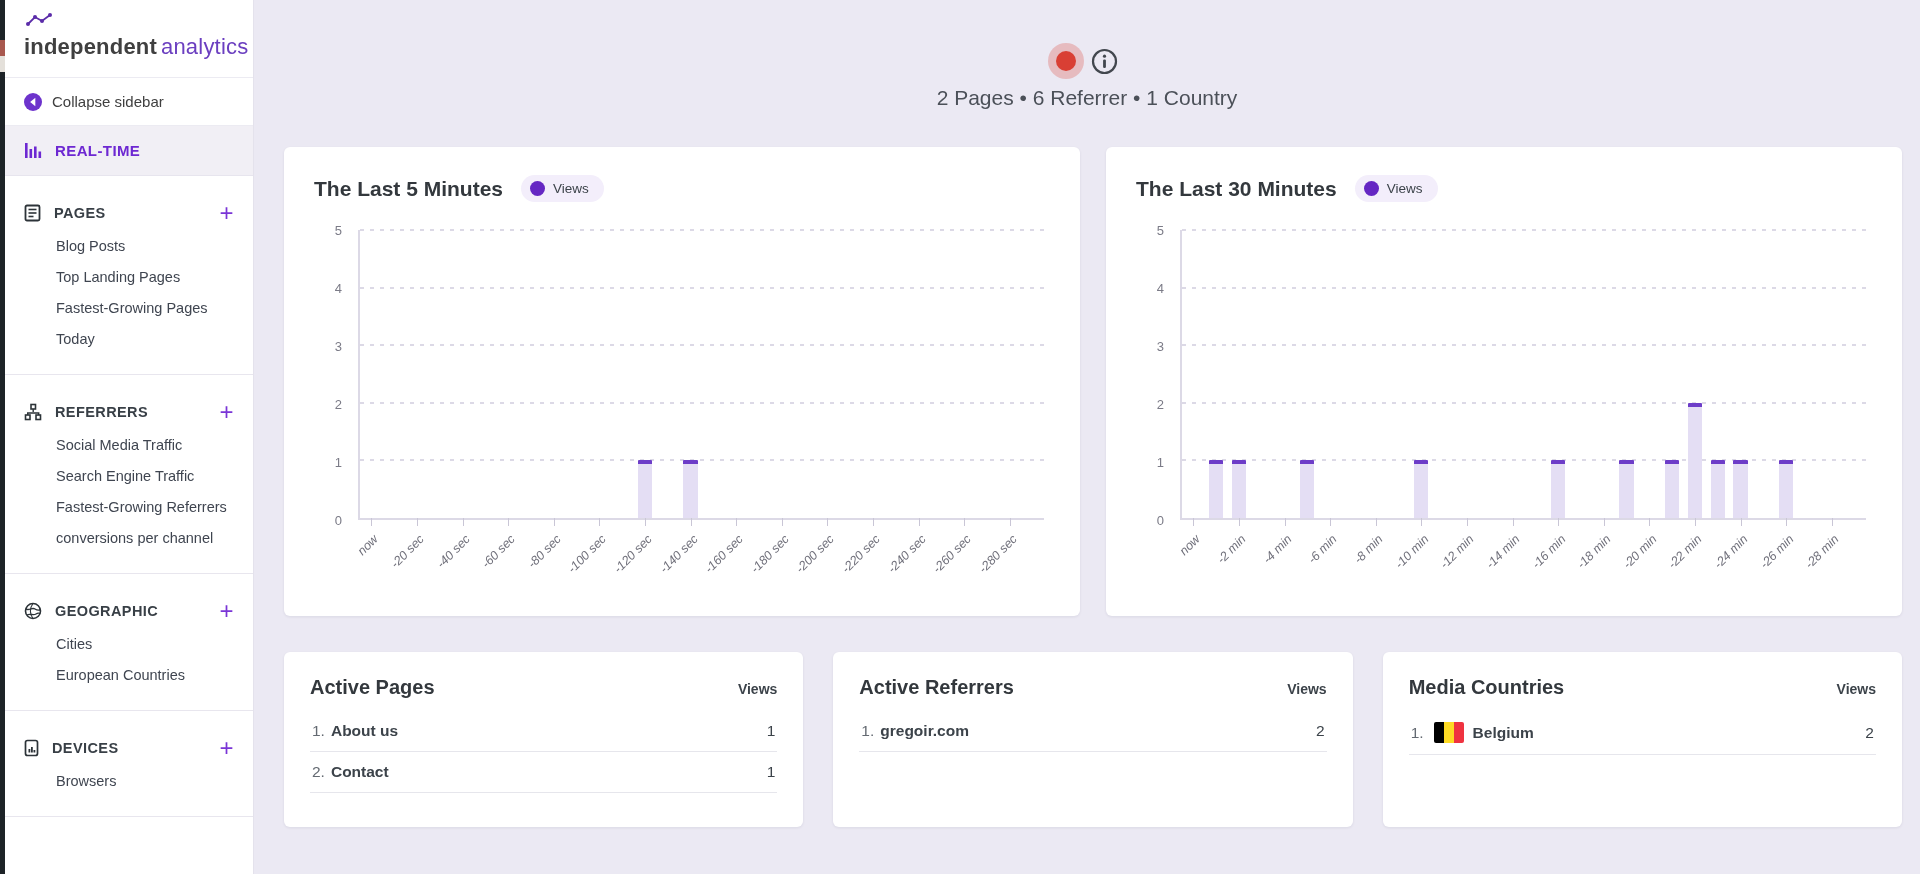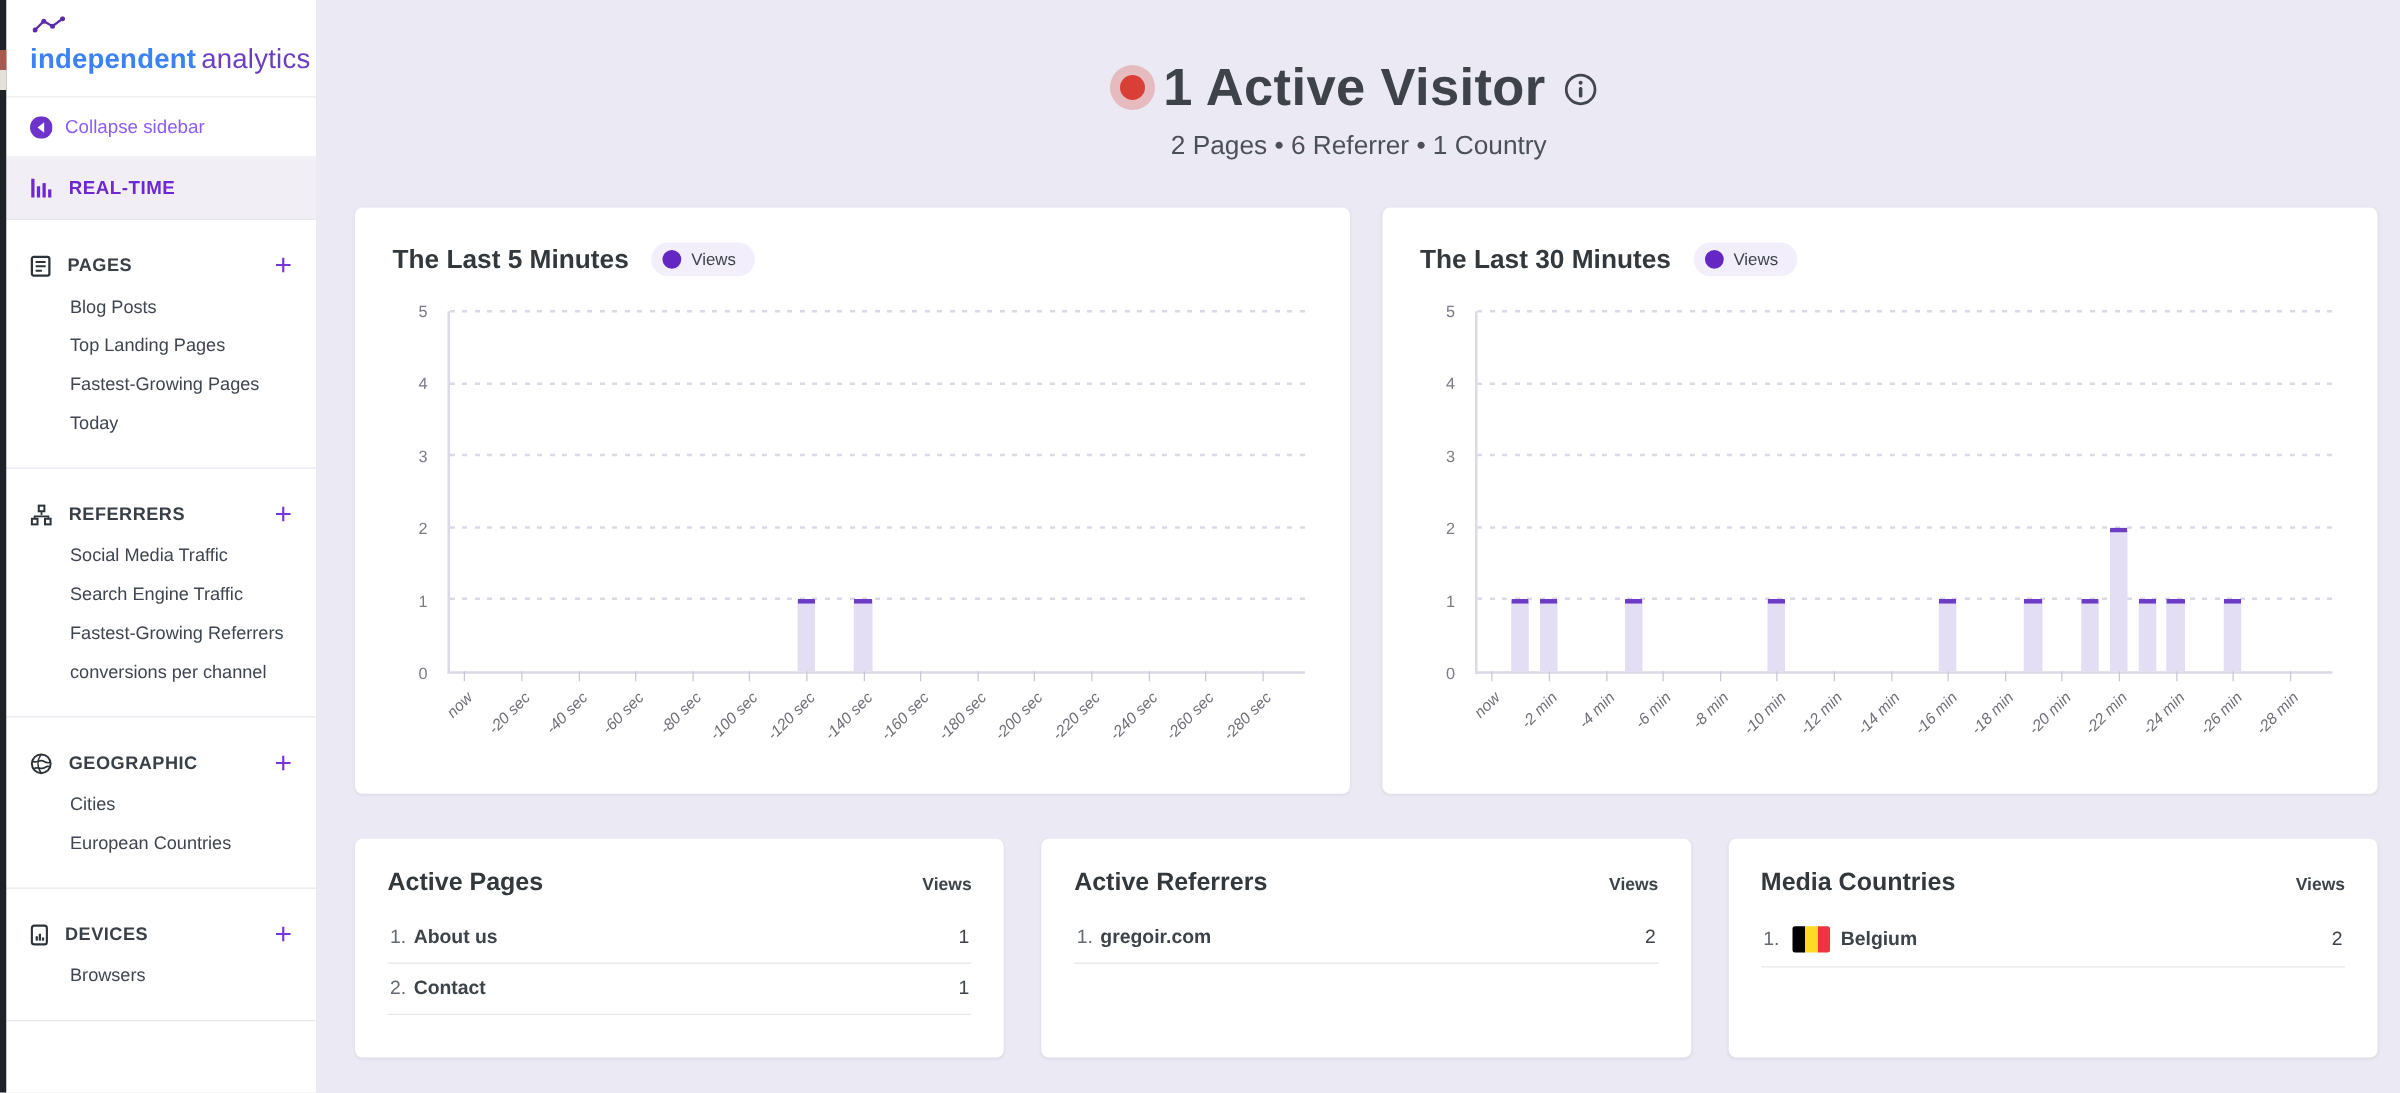--- a/index.html
+++ b/index.html
@@ -9,25 +9,25 @@
   
   .admin-strip{position:absolute;left:0;top:0;width:5px;height:874px;background:#1d2327;z-index:5;}
   .admin-strip .notch-red{position:absolute;top:40px;left:0;width:5px;height:16px;background:#a8584e;}
   .admin-strip .notch-light{position:absolute;top:56px;left:0;width:5px;height:16px;background:#e4e0da;}
 
   
   .sidebar{position:absolute;left:5px;top:0;bottom:0;width:249px;background:#fff;
     border-right:1px solid #e4e2ec;z-index:4;}
   .logo{position:relative;height:78px;border-bottom:1px solid #ecebf2;padding:34px 0 0 19px;
     font-size:22px;letter-spacing:.2px;white-space:nowrap;cursor:pointer;}
-  .logo .lg-bold{font-weight:700;color:#3b82f6;}
+  .logo .lg-bold{font-weight:700;color:#404040;}
   .logo .lg-light{font-weight:400;color:#6b3fc0;margin-left:4px;}
   .logo svg{position:absolute;top:13px;left:21px;}
   .collapse-row{height:48px;display:flex;align-items:center;gap:10px;padding:0 19px;
-    color:#8b5cf6;font-size:15px;border-bottom:1px solid #ecebf2;cursor:pointer;}
+    color:#404040;font-size:15px;border-bottom:1px solid #ecebf2;cursor:pointer;}
   .realtime-row{height:50px;display:flex;align-items:center;gap:13px;padding:0 19px;
     background:#f1eff5;border-bottom:1px solid #e7e5ee;color:#6d28d2;font-weight:700;
     font-size:15px;letter-spacing:.4px;cursor:pointer;}
   .section{padding:20px 0;}
   .section + .section{border-top:1px solid #e8e6ee;}
   .section.last{border-bottom:1px solid #e8e6ee;}
   .sec-head{display:flex;align-items:center;gap:13px;height:34px;padding:0 19px;
     font-weight:700;font-size:14.5px;letter-spacing:.4px;color:#383f46;cursor:pointer;}
   .sec-plus{margin-left:auto;color:#7a35d6;font-size:24px;font-weight:400;line-height:1;cursor:pointer;}
   .sec-item{height:31px;display:flex;align-items:center;padding:0 19px 0 51px;
@@ -193,21 +193,20 @@
       <span class="sec-plus">+</span>
     </div>
     <div class="sec-item">Browsers</div>
   </div>
 </aside>
 
 <main class="main">
   <div class="hero">
     <div class="hero-title">
       <span class="live-dot"></span>
-      <span class="hero-h1">1 Active Visitor</span>
       <span class="info-ic">
         <svg width="27" height="27" viewBox="0 0 27 27">
             <circle cx="13.5" cy="13.5" r="11.5" fill="none" stroke="#42474e" stroke-width="2.2"></circle>
             <circle cx="13.5" cy="8.2" r="1.6" fill="#42474e"></circle>
             <rect x="12.1" y="11.5" width="2.8" height="8.4" rx="1.2" fill="#42474e"></rect>
           </svg>
       </span>
     </div>
     <div class="hero-sub">2 Pages • 6 Referrer • 1 Country</div>
   </div>

